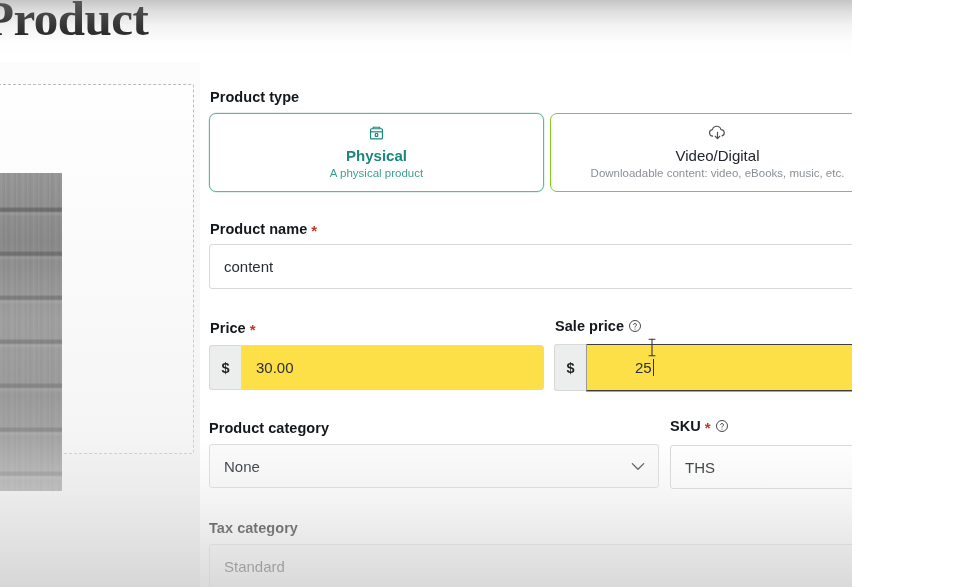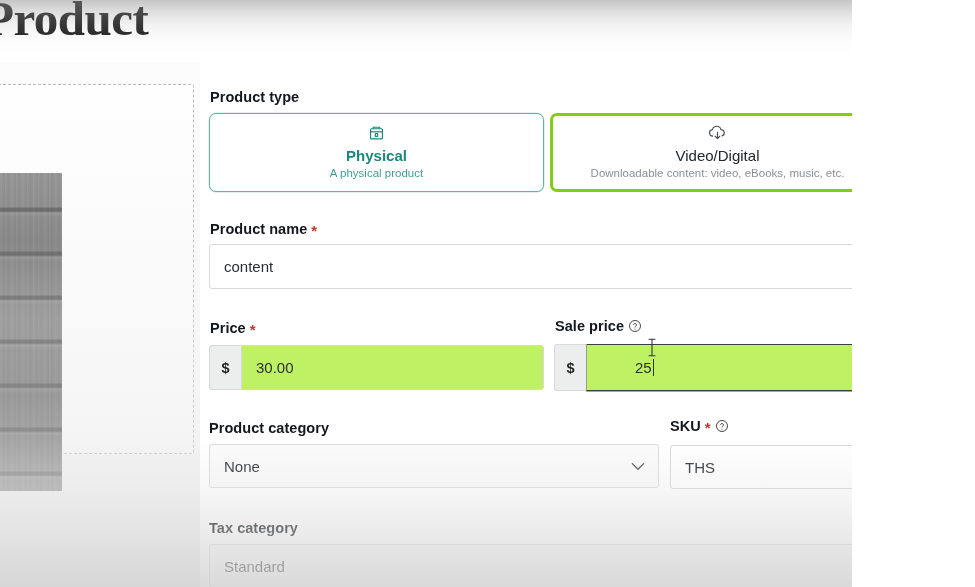--- a/index.html
+++ b/index.html
@@ -184,21 +184,21 @@
     align-items: center;
     justify-content: center;
     background: #ffffff;
     cursor: pointer;
   }
   .type-card.selected {
     border: 1.4px solid #64b3a4;
     box-shadow: 0 0 0 0.5px rgba(100,179,164,0.35);
   }
   .type-card.unselected {
-    border: 3px solid #84cc16;
+    border: 1px solid #84cc16;
   }
   .type-icon { height: 19px; margin-bottom: 4px; display: block; }
   .type-title {
     font-size: 15px;
     font-weight: 700;
     line-height: 1.15;
   }
   .type-card.selected .type-title { color: #1a887a; }
   .type-card.unselected .type-title { color: #22262a; font-weight: 500; }
   .type-sub {
@@ -253,21 +253,21 @@
     border-radius: 3px 0 0 3px;
     display: flex;
     align-items: center;
     justify-content: center;
     font-size: 14.5px;
     font-weight: 700;
     color: #1d2124;
   }
   .amount-input {
     flex: 1;
-    background: #bef264;
+    background: #fde047;
     border: 1px solid #d8d8d8;
     border-radius: 0 3px 3px 0;
     display: flex;
     align-items: center;
     padding-left: 14px;
     font-size: 15px;
     color: #2b2f33;
   }
   .amount-input.focused {
     border: 1.5px solid #3a3f44;

